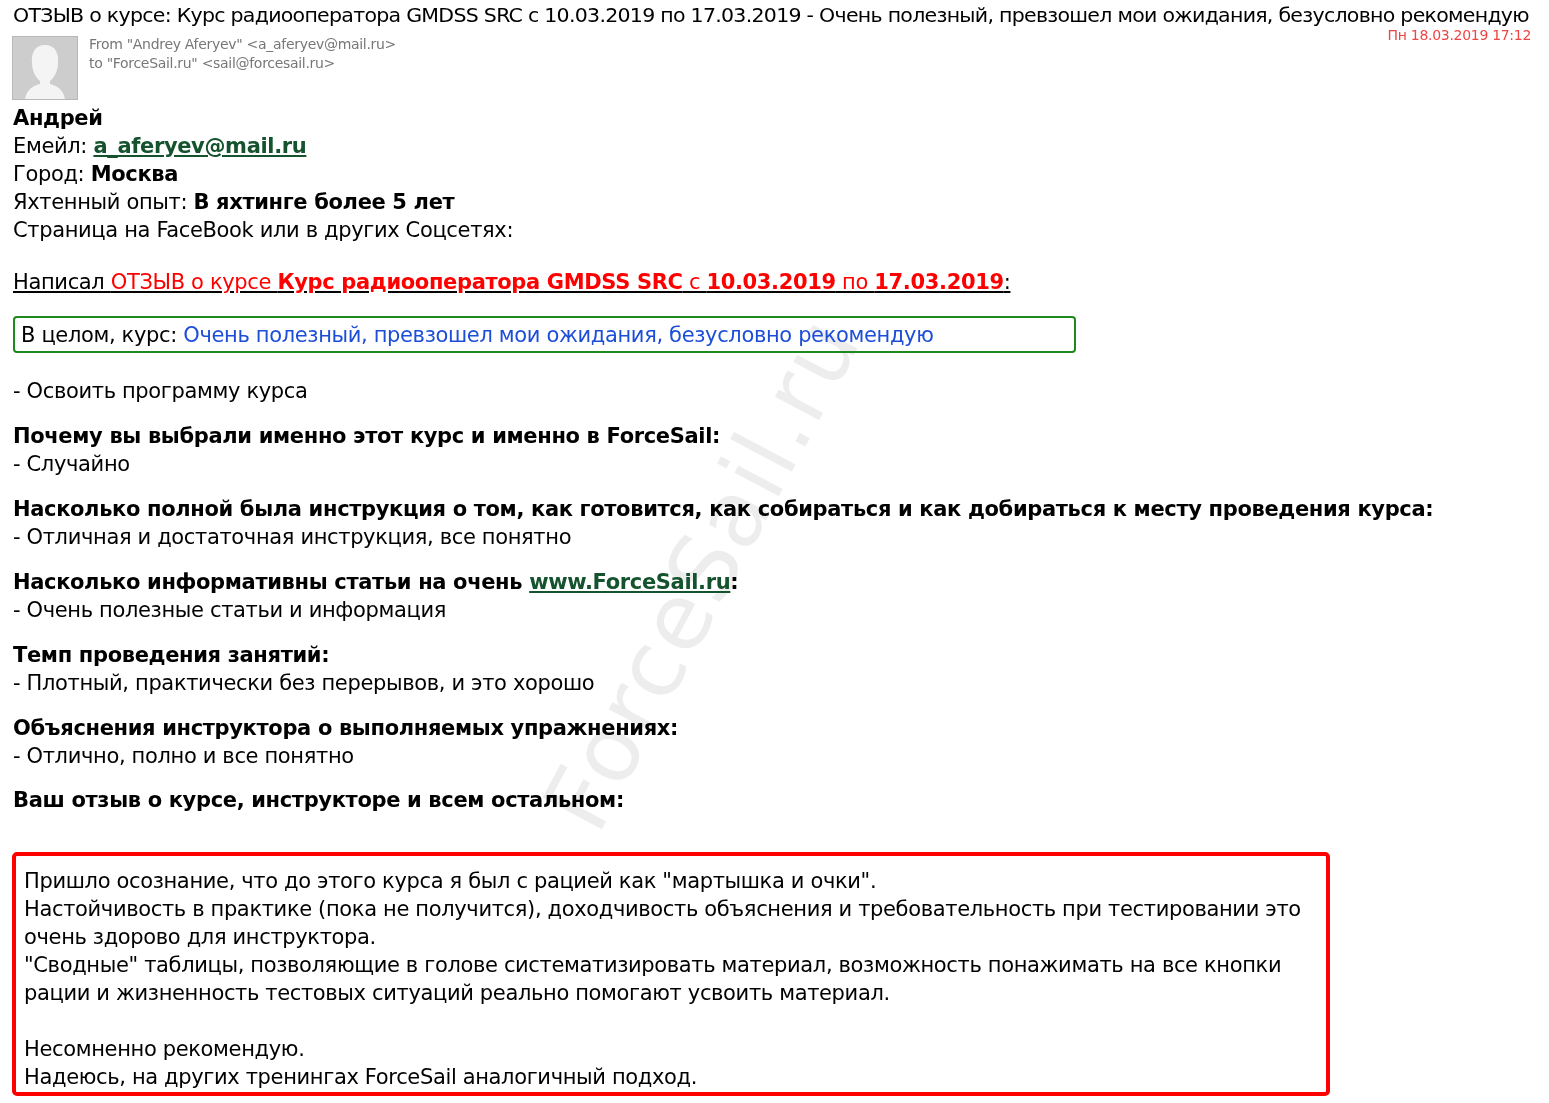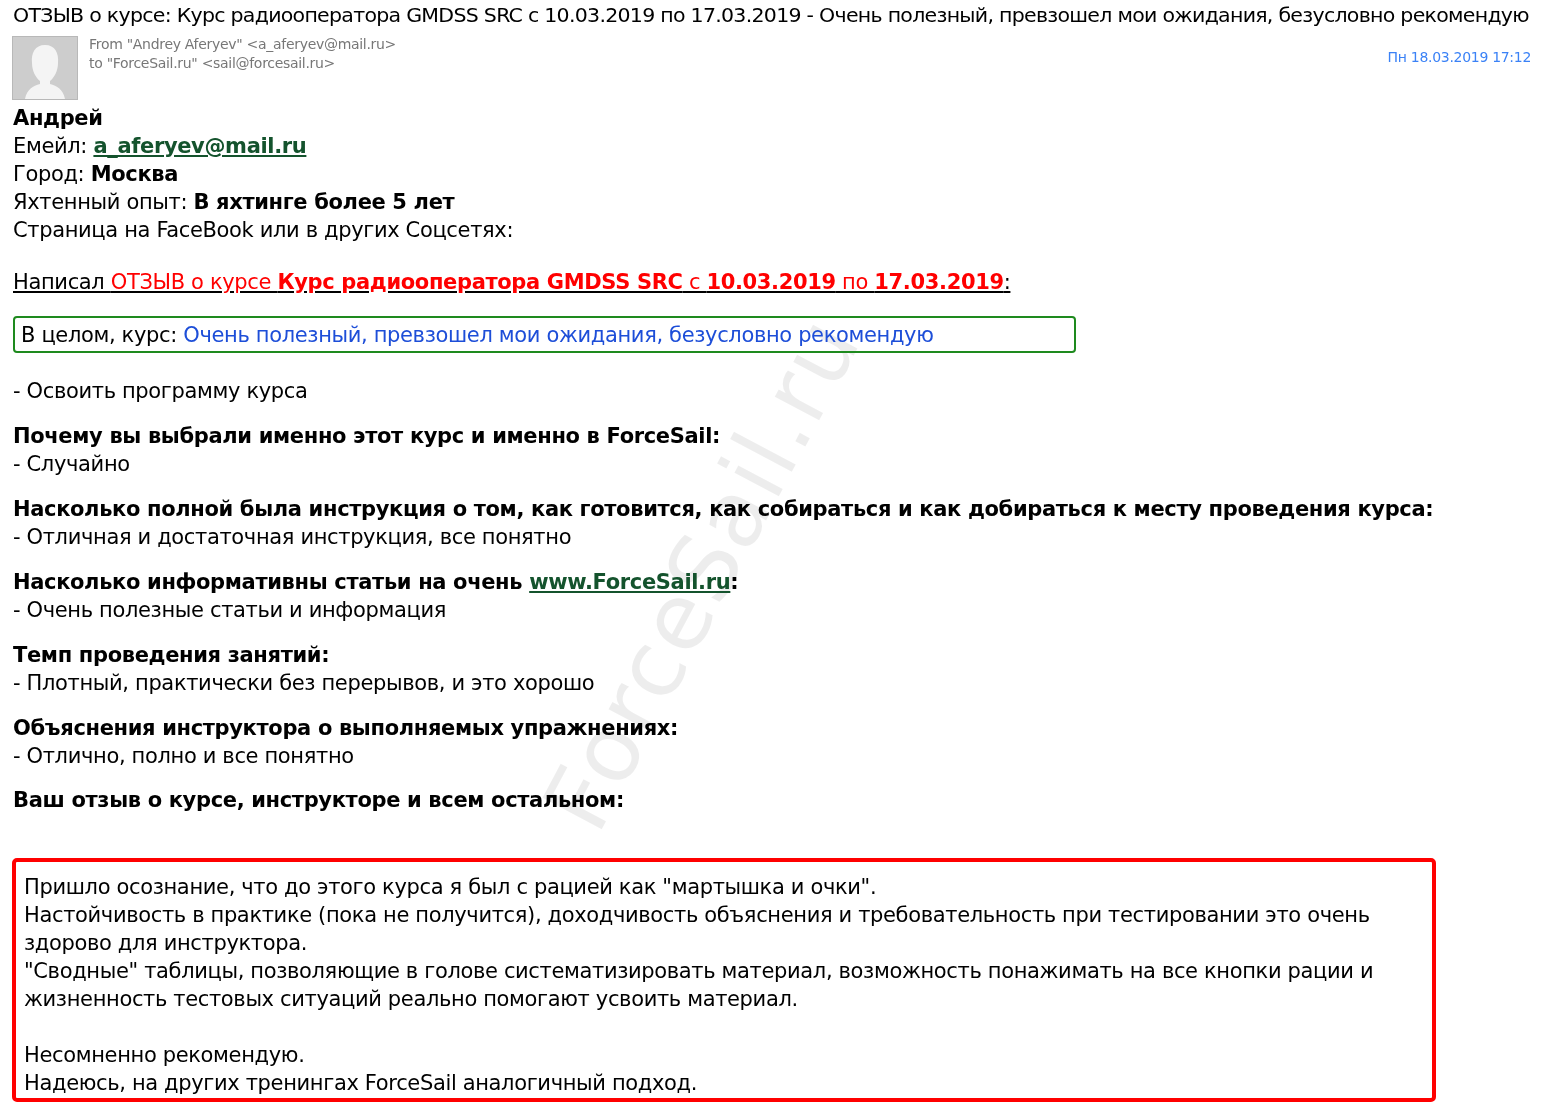--- a/index.html
+++ b/index.html
@@ -17,22 +17,22 @@
   .avatar {
     position: absolute; left: 12px; top: 36px; width: 64px; height: 62px;
     background: #cdcdcd; border: 1px solid #b8b8b8; overflow: hidden;
   }
   .avatar svg { display: block; }
   .meta {
     position: absolute; left: 89px; top: 35px;
     font-size: 14px; color: #777; line-height: 19px; letter-spacing: -0.3px;
   }
   .date {
-    position: absolute; right: 18px; top: 49px;
-    font-size: 14px; color: #3b82f6; letter-spacing: -0.3px; text-align: right;
+    position: absolute; right: 18px; top: 27px;
+    font-size: 14px; color: #ef4444; letter-spacing: -0.3px; text-align: right;
   }
   .content {
     position: absolute; left: 13px; top: 104px; right: 8px;
     font-size: 21px; line-height: 28px; letter-spacing: -0.35px;
   }
   .content b, .content strong { font-weight: bold; }
   .profile-line { white-space: nowrap; }
   a.link { color: #14532d; font-weight: bold; text-decoration: underline; }
   .review-line { margin-top: 24px; text-decoration: underline; white-space: nowrap; }
   .red { color: #ff0000; text-align: center; }
@@ -43,24 +43,24 @@
     white-space: nowrap;
   }
   .green { color: #1d4ed8; font-weight: normal; }
   .q-block { margin-top: 17px; }
   .q-block:first-of-type { margin-top: 0; }
   .q { font-weight: bold; white-space: nowrap; }
   .a { white-space: nowrap; }
   .answers-first { margin-top: 24px; }
   .final-q { margin-top: 16px; font-weight: bold; }
   .review-box {
-    position: absolute; left: 12px; top: 852px; width: 1424px; height: 244px;
+    position: absolute; left: 12px; top: 852px; width: 1318px; height: 244px;
     border: 4px solid #ff0000; border-radius: 5px; box-sizing: border-box;
     padding: 11px 0 0 8px;
-    font-size: 21px; line-height: 28px; letter-spacing: -0.35px; margin-top: 6px;
+    font-size: 21px; line-height: 28px; letter-spacing: -0.35px;
   }
   .review-box p { margin: 0; }
   .review-box .gap { height: 28px; }
   .watermark {
     position: absolute; left: 420px; top: 520px;
     font-size: 92px; color: rgba(0,0,0,0.07);
     transform: rotate(-62deg); transform-origin: center center;
     white-space: nowrap; pointer-events: none;
     font-family: "DejaVu Sans", sans-serif; letter-spacing: 2px;
   }

